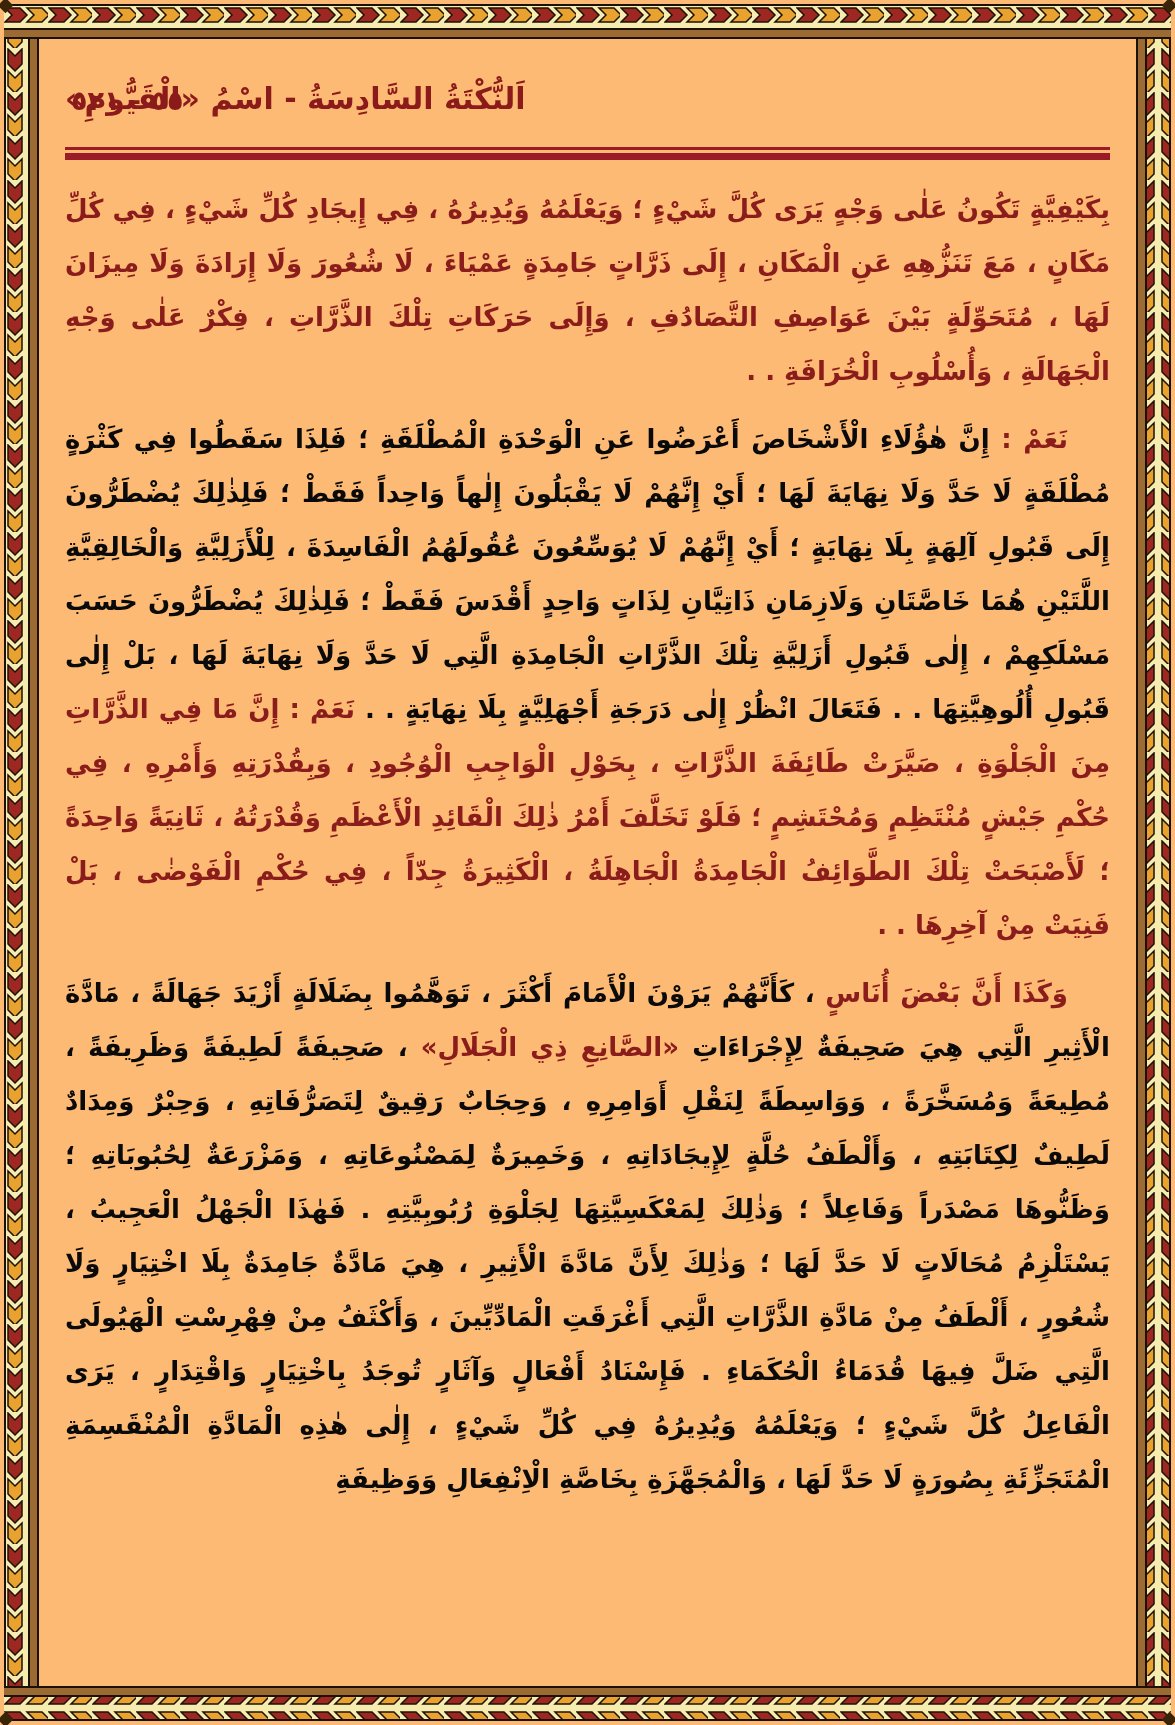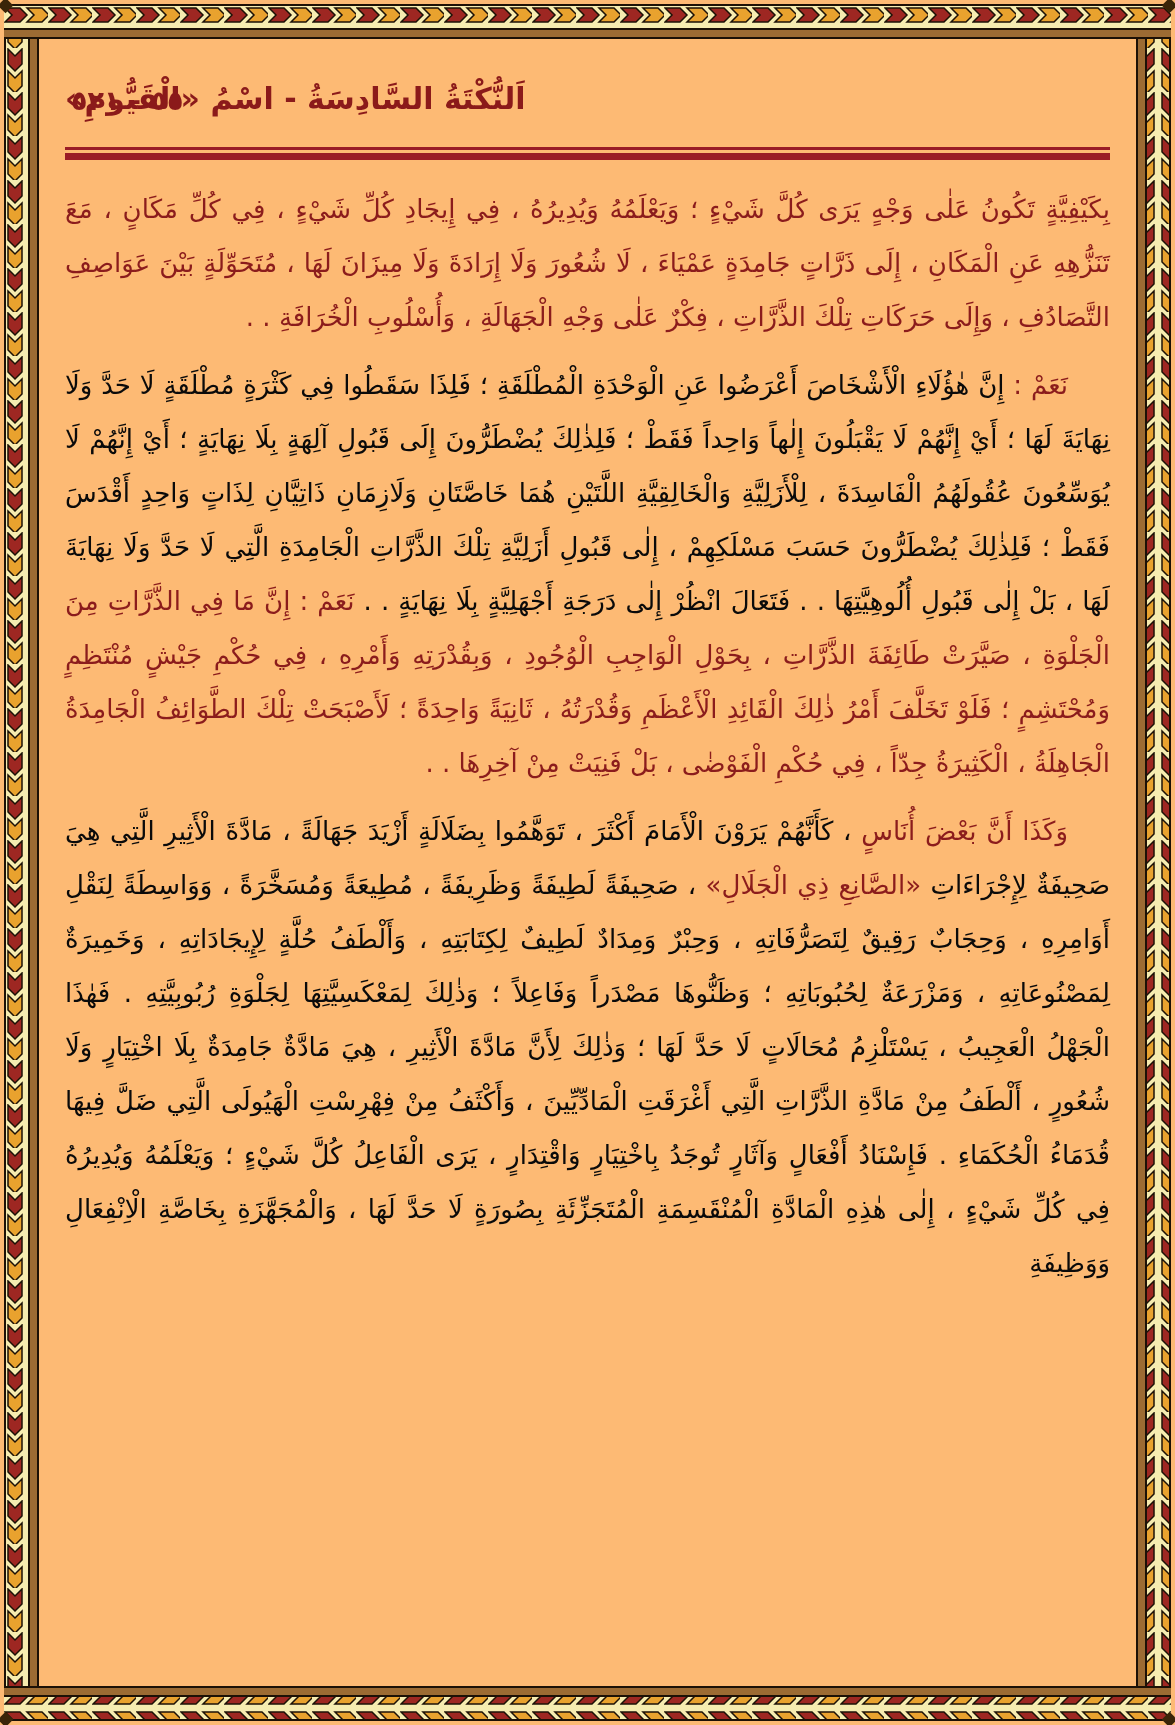--- a/index.html
+++ b/index.html
@@ -45,21 +45,21 @@
     font-size:27px; font-weight:bold;
     color:#8b1a1a;
     direction:rtl;
   }
   .rule-thin  { height:3px; background:#9a1c26; }
   .rule-gap   { height:3px; background:transparent; }
   .rule-thick { height:7px; background:#9a1c26; }
 
   .body-text {
     margin-top:22px;
-    font-size:26px; font-weight:normal;
+    font-size:26px; font-weight:bold;
     line-height:54px;
     text-align:justify;
     color:#0a0a0a;
   }
   .para { margin:0 0 14px 0; }
   .para.indent { text-indent:42px; }
   .seg.maroon { color:#8b1c1c; }
   .seg.black  { color:#0a0a0a; }
 </style>
 </head>

